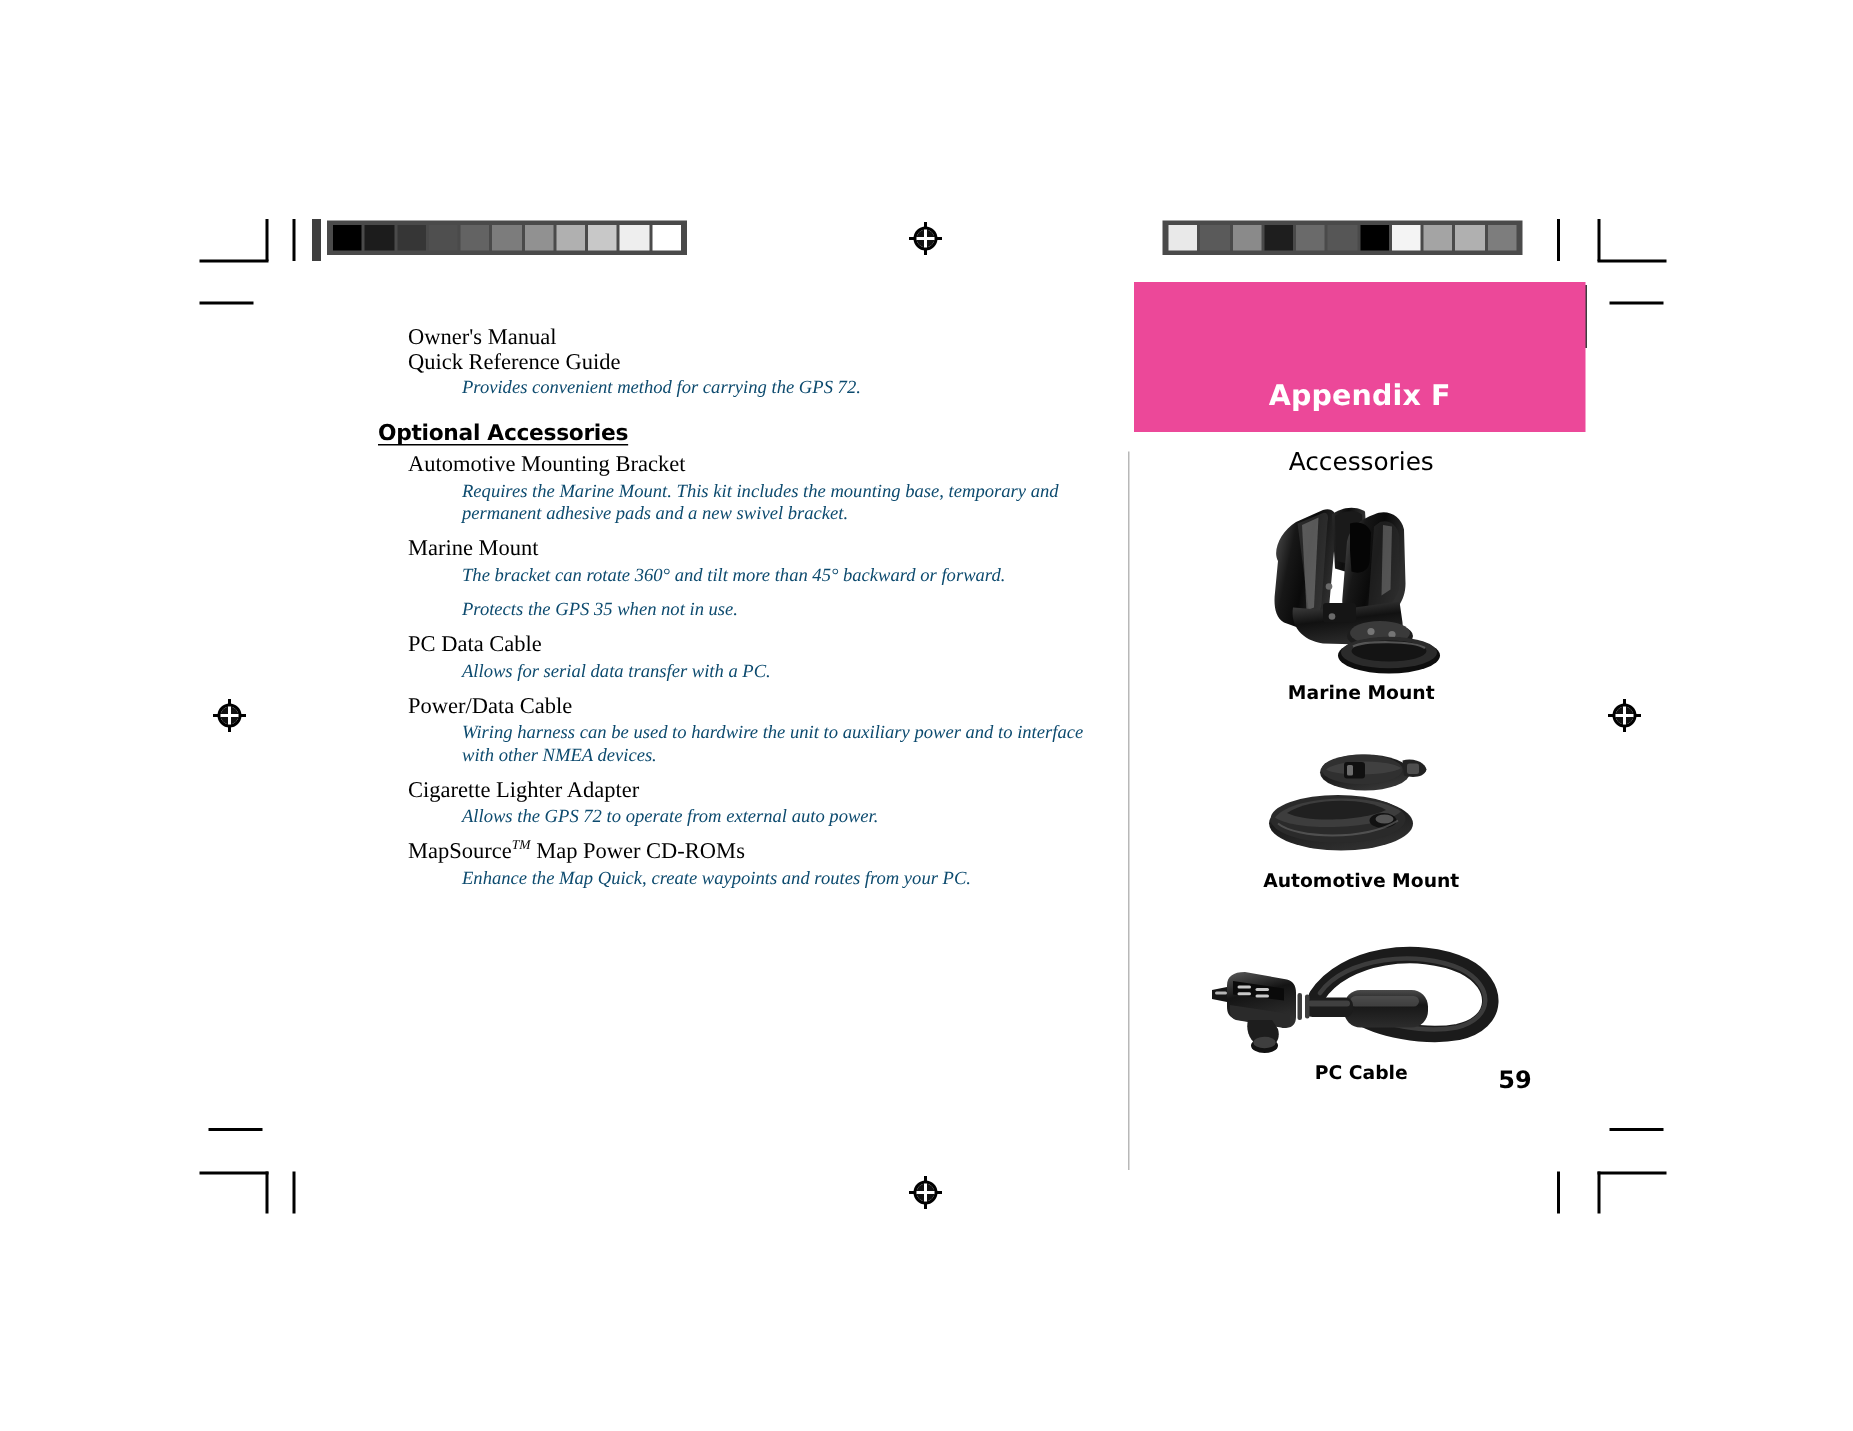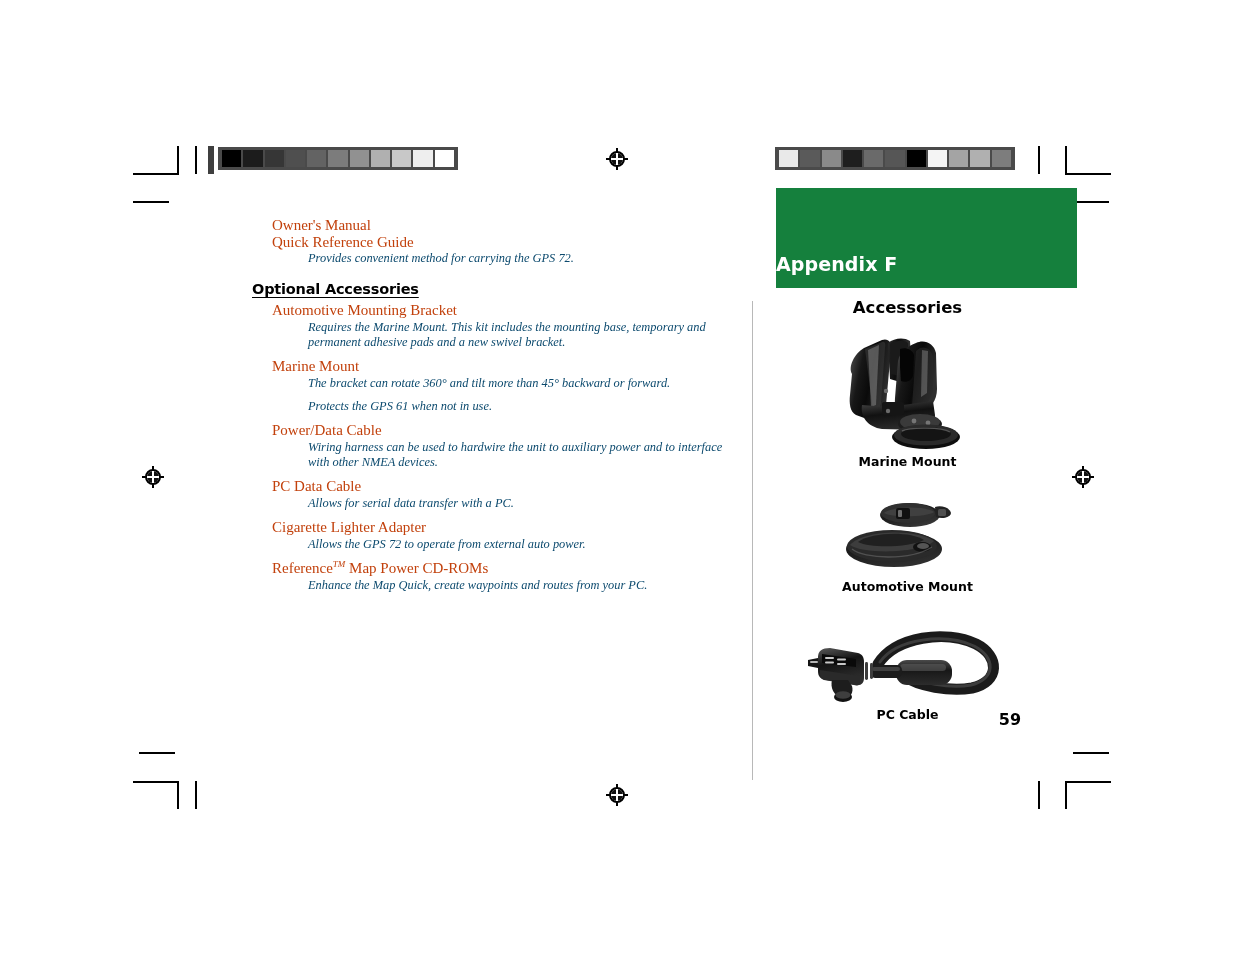--- a/index.html
+++ b/index.html
@@ -106,21 +106,21 @@
     padding: 0;
   }
   #optional-head { margin-top: 15px; }
 
   .acc-list { margin: 0; padding: 0; list-style: none; }
   .acc-item { margin: 0 0 0 0; padding: 0; }
   .acc-name {
     font-family: "Liberation Serif", serif;
     font-size: 15px;
     line-height: 1.0;
-    color: #c2410c;
+    color: #000000;
     margin: 0 0 0 20px;
     padding: 2px 0 1px 0;
     white-space: nowrap;
   }
   .acc-name sup {
     font-size: 9px;
     vertical-align: super;
     line-height: 0;
     font-style: italic;
   }
@@ -132,28 +132,28 @@
     color: #0c4a6e;
     margin: 1px 0 7px 56px;
     padding: 0;
   }
   .tight .acc-name { padding-bottom: 0; }
   .tight .acc-desc { margin-bottom: 2px; }
 
   
   #appendix-banner {
     position: absolute;
-    left: 776px;
+    left: 756px;
     top: 188px;
     width: 301px;
     height: 100px;
-    background: #15803d;
+    background: #ec4899;
     display: flex;
     align-items: flex-end;
-    justify-content: flex-start;
+    justify-content: center;
   }
   #appendix-banner .banner-text {
     font-family: "DejaVu Sans", sans-serif;
     font-weight: bold;
     font-size: 19px;
     color: #ffffff;
     margin-bottom: 13px;
     letter-spacing: 0.1px;
   }
   #sidebar-rule {
@@ -166,21 +166,21 @@
   }
   #sidebar-body {
     position: absolute;
     left: 762px;
     top: 298px;
     width: 291px;
     text-align: center;
   }
   .sidebar-title {
     font-family: "DejaVu Sans", sans-serif;
-    font-weight: bold;
+    font-weight: normal;
     font-size: 16.5px;
     color: #000;
     margin: 0 0 10px 0;
   }
   .figure { margin: 0 0 6px 0; }
   .figure-caption {
     font-family: "DejaVu Sans", sans-serif;
     font-weight: bold;
     font-size: 12.5px;
     color: #000;
@@ -311,37 +311,37 @@
   <ul class="acc-list">
     <li class="acc-item">
       <div class="acc-name">Automotive Mounting Bracket</div>
       <div class="acc-desc">Requires the Marine Mount.  This kit includes the mounting base, temporary and permanent adhesive pads and a new swivel bracket.</div>
     </li>
     <li class="acc-item">
       <div class="acc-name">Marine Mount</div>
       <div class="acc-desc">The bracket can rotate 360° and tilt more than 45° backward or forward.</div>
     </li>
     <li class="acc-item">
-      <div class="acc-desc">Protects the GPS 61 when not in use.</div>
+      <div class="acc-desc">Protects the GPS 35 when not in use.</div>
+    </li>
+    <li class="acc-item">
+      <div class="acc-name">PC Data Cable</div>
+      <div class="acc-desc">Allows for serial data transfer with a PC.</div>
     </li>
     <li class="acc-item">
       <div class="acc-name">Power/Data Cable</div>
       <div class="acc-desc">Wiring harness can be used to hardwire the unit to auxiliary power and to interface with other NMEA devices.</div>
     </li>
     <li class="acc-item">
-      <div class="acc-name">PC Data Cable</div>
-      <div class="acc-desc">Allows for serial data transfer with a PC.</div>
-    </li>
-    <li class="acc-item">
       <div class="acc-name">Cigarette Lighter Adapter</div>
       <div class="acc-desc">Allows the GPS 72 to operate from external auto power.</div>
     </li>
     <li class="acc-item">
       <div class="acc-name">
-        <span>Reference</span><sup>TM</sup><span> Map Power CD-ROMs</span>
+        <span>MapSource</span><sup>TM</sup><span> Map Power CD-ROMs</span>
       </div>
       <div class="acc-desc">Enhance the Map Quick, create waypoints and routes from your PC.</div>
     </li>
   </ul>
 </div>
 
 <div id="appendix-banner">
   <div class="banner-text">Appendix F</div>
 </div>
 <div id="sidebar-rule"></div>

